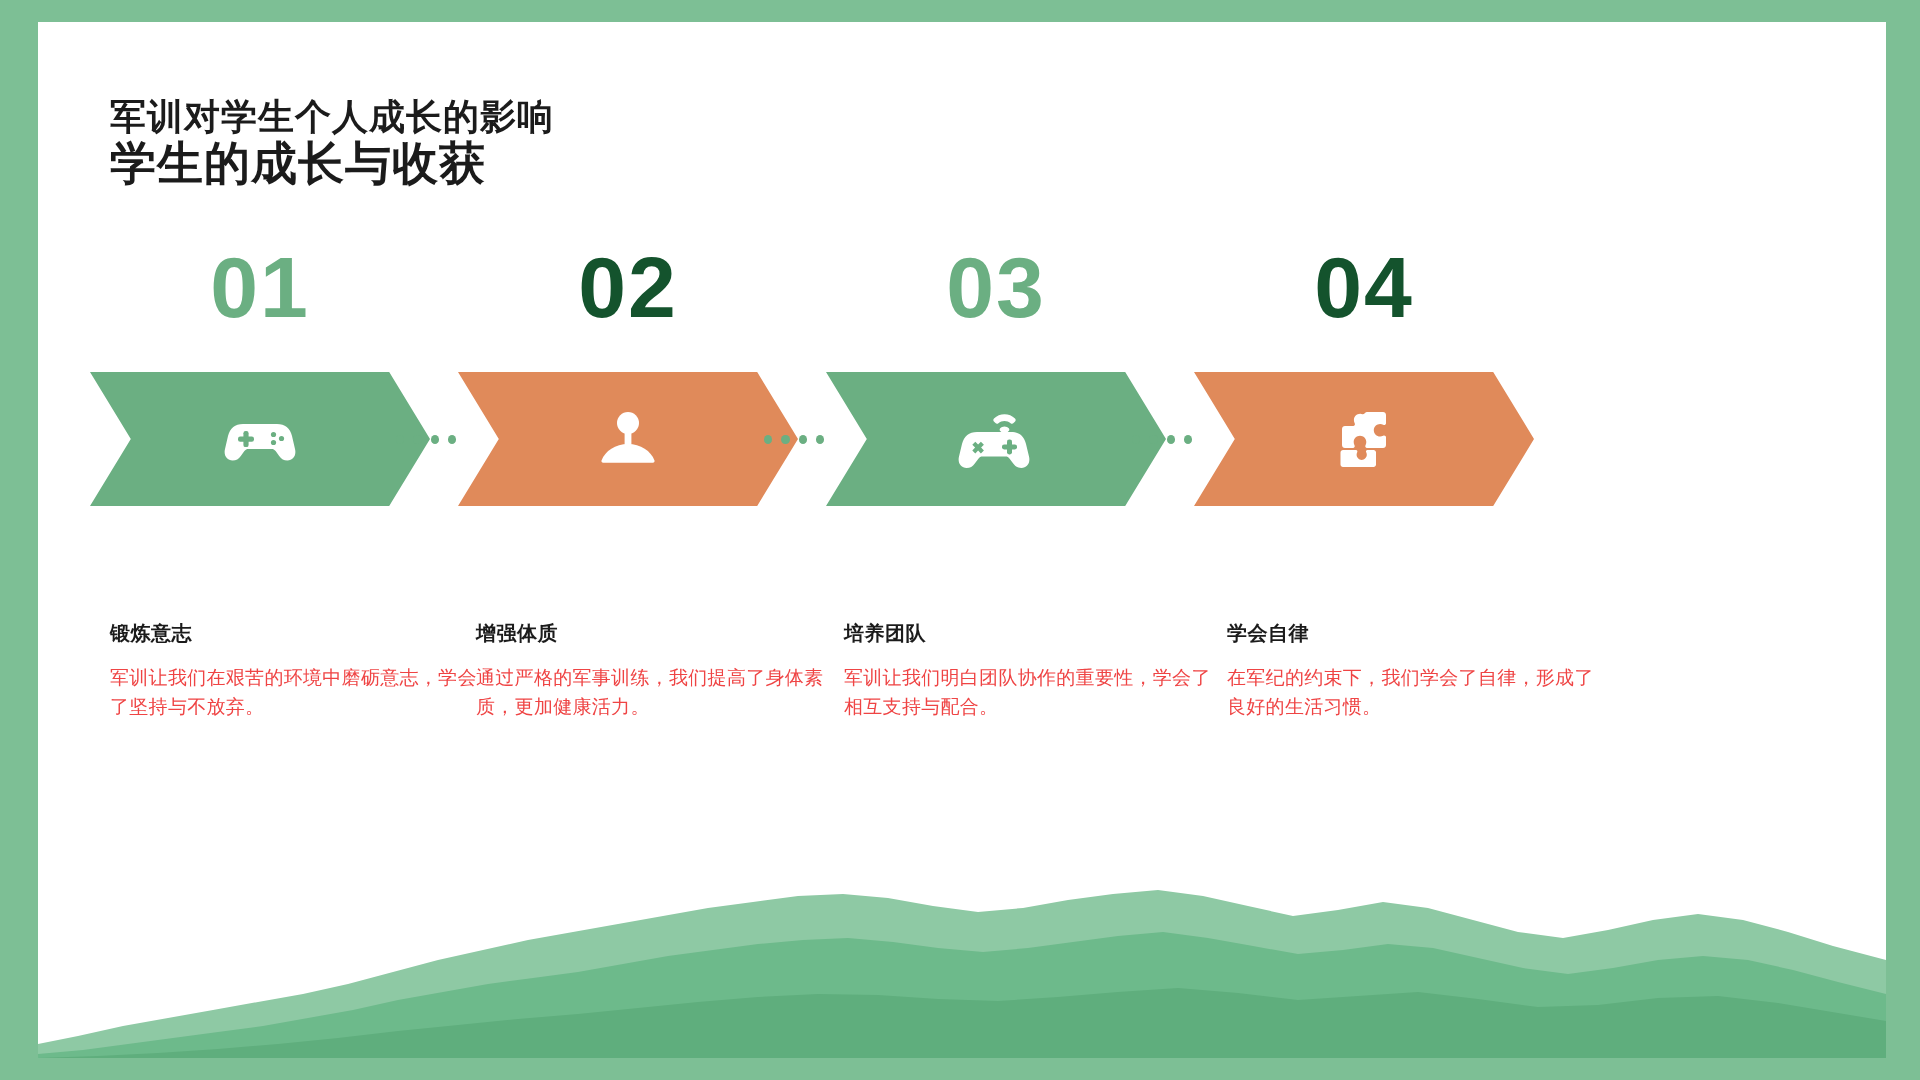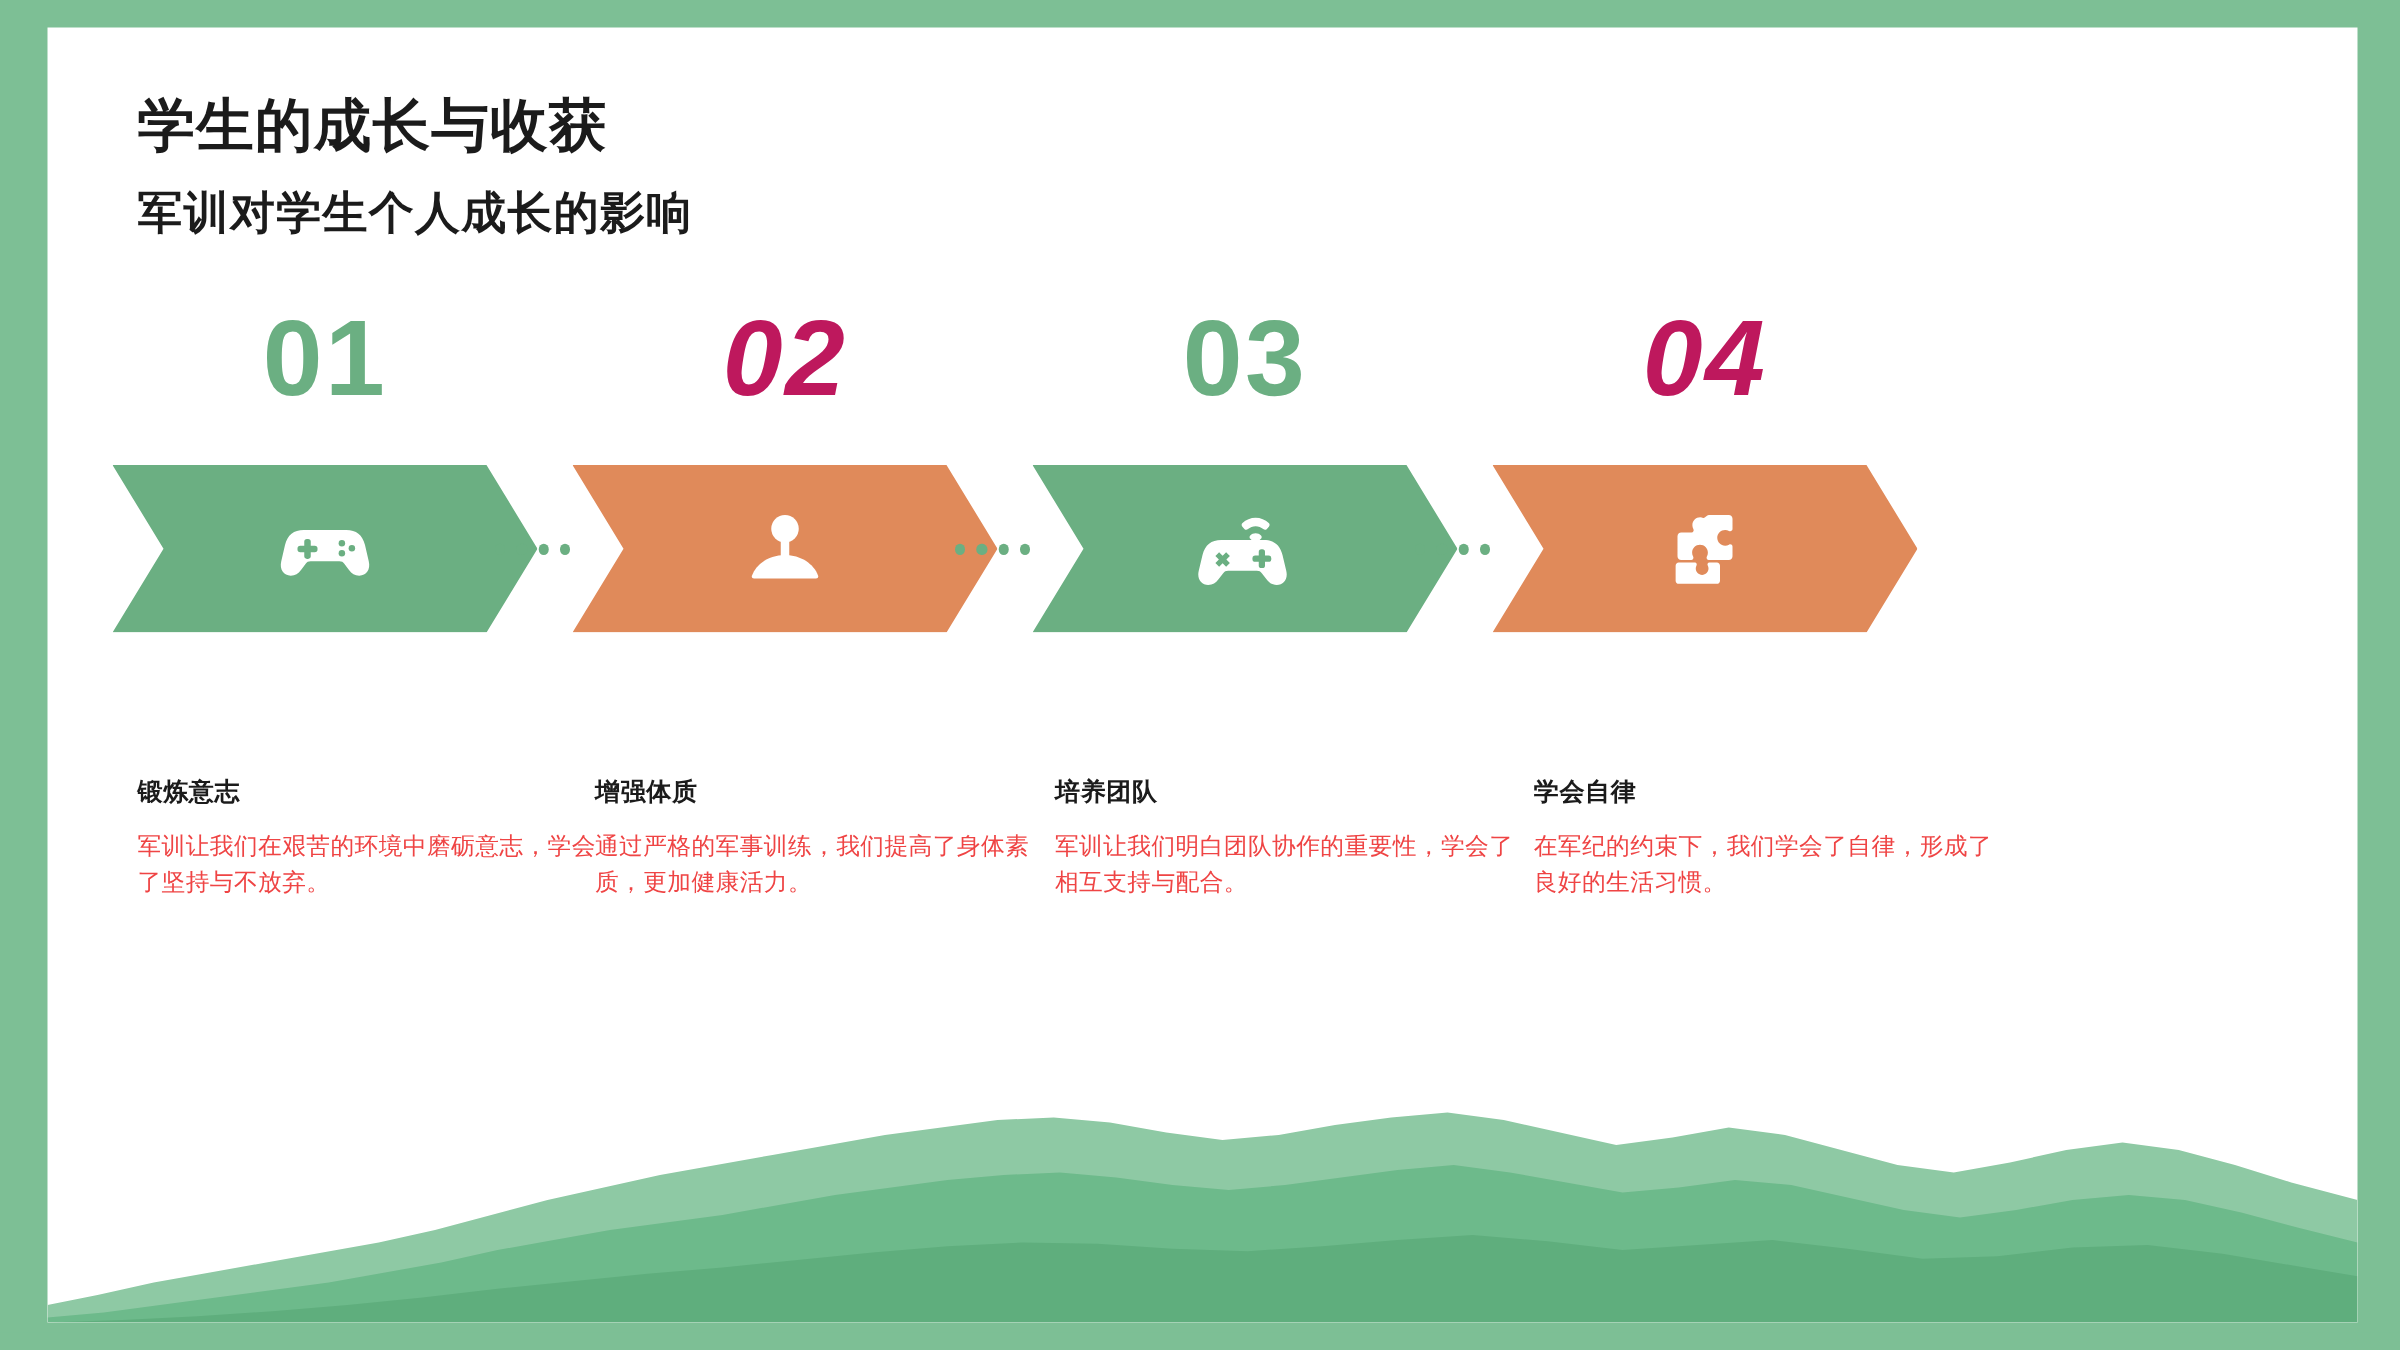--- a/index.html
+++ b/index.html
@@ -59,21 +59,21 @@
     width:400px;
   }
   .step-num{
     font-size:86px;font-weight:bold;line-height:1;
     text-align:center;
     width:240px;
     margin:0 auto;
     letter-spacing:2px;
   }
   .step-num.green{color:#6BAF82;}
-  .step-num.orange{color:#be185d;font-style:italic;}
+  .step-num.orange{color:#14532d;}
 
   .chev-wrap{
     position:absolute;
     top:128px;
     height:134px;
   }
   .chev{
     width:100%;height:134px;
     clip-path:polygon(0 0, 88% 0, 100% 50%, 88% 100%, 0 100%, 12% 50%);
   }
@@ -121,22 +121,22 @@
   }
 </style>
 </head>
 <body>
 
 <div id="slide">
 
   <div id="canvas">
 
     <div id="header">
+      <div id="page-subtitle">军训对学生个人成长的影响</div>
       <div id="page-title">学生的成长与收获</div>
-      <div id="page-subtitle">军训对学生个人成长的影响</div>
     </div>
 
     <div id="steps">
 
       <div class="step" style="left:32px;width:380px;">
         <div class="step-num green">01</div>
         <div class="chev-wrap" style="left:20px;width:340px;">
           <div class="chev first green"></div>
           <div class="chev-icon">
             <svg width="74" height="50" viewBox="0 0 74 50">

